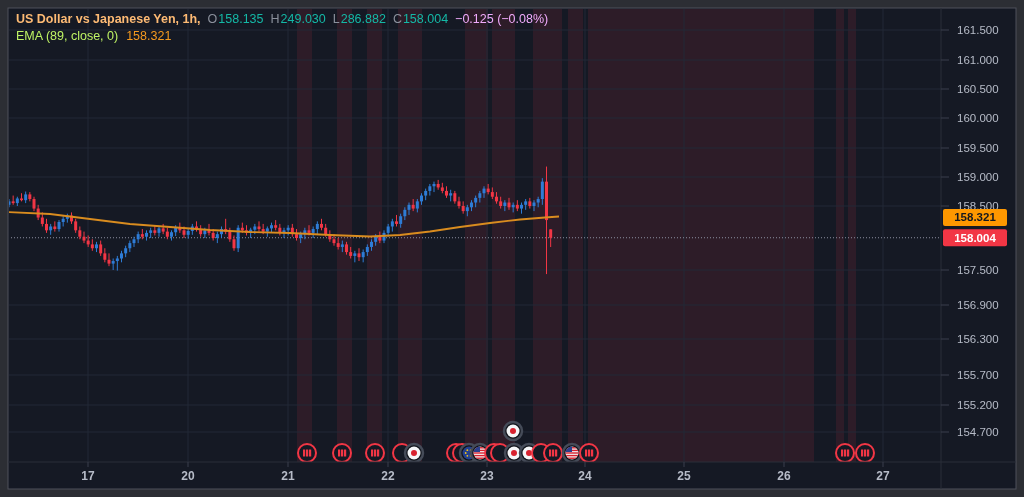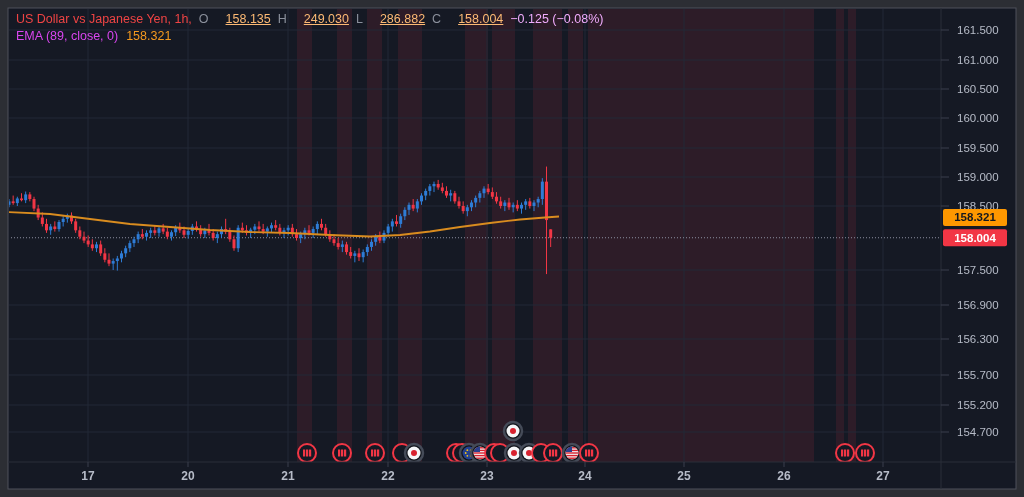--- a/index.html
+++ b/index.html
@@ -1,25 +1,25 @@
 <!DOCTYPE html>
 <html><head>
 <meta charset="utf-8">
 <style>
   html,body{margin:0;padding:0;background:#2c2e34;}
   .stage{position:relative;width:1024px;height:497px;overflow:hidden;
          font-family:"Liberation Sans",sans-serif;}
   #chart-svg{position:absolute;left:0;top:0;}
   .legend{position:absolute;left:16px;top:11px;font-size:12.5px;line-height:17px;
           color:#dfe2ea;white-space:nowrap;}
-  .legend .sym{font-weight:400;color:#ef4444;}
+  .legend .sym{font-weight:700;color:#fdba74;}
   .legend .lbl{color:#8b909c;margin-left:7px;}
-  .legend .val{color:#fdba74;margin-left:17px;text-decoration:underline;}
+  .legend .val{color:#14b8a6;margin-left:1px;}
   .legend .chg{color:#f0abfc;margin-left:7px;}
-  .legend .iname{color:#d946ef;text-align:center;}
+  .legend .iname{color:#bef264;text-align:center;}
   .legend .ival{color:#f59a1f;margin-left:8px;}
   svg text{font-family:"Liberation Sans",sans-serif;}
 </style>
 </head>
 <body>
 
 <div class="stage">
   <svg id="chart-svg" width="1024" height="497">
       <rect x="8" y="8" width="1008" height="481" fill="#151924" stroke="#4e515a" stroke-width="1"></rect>
       <defs>

